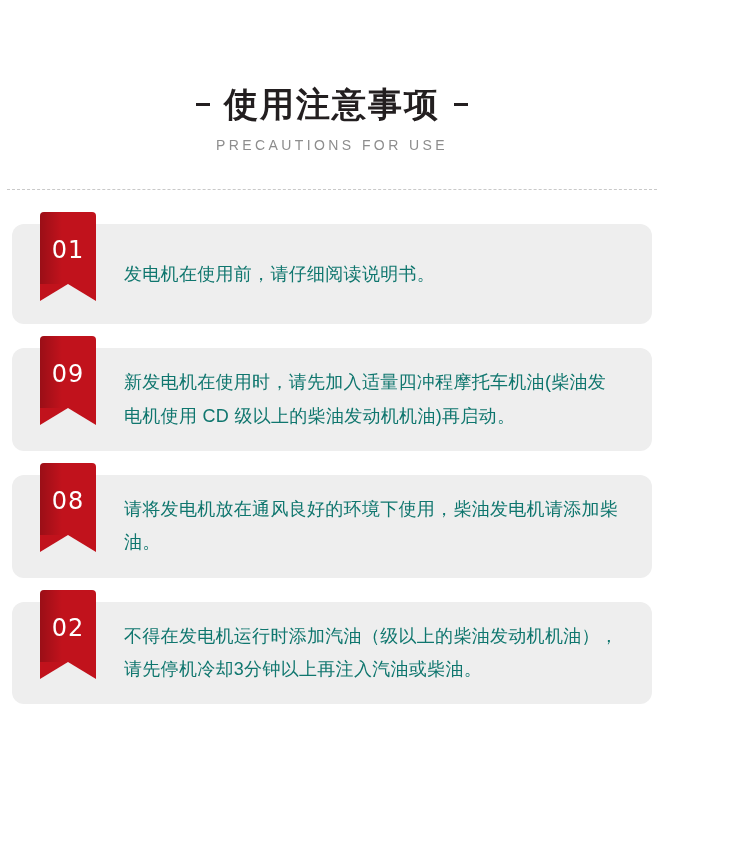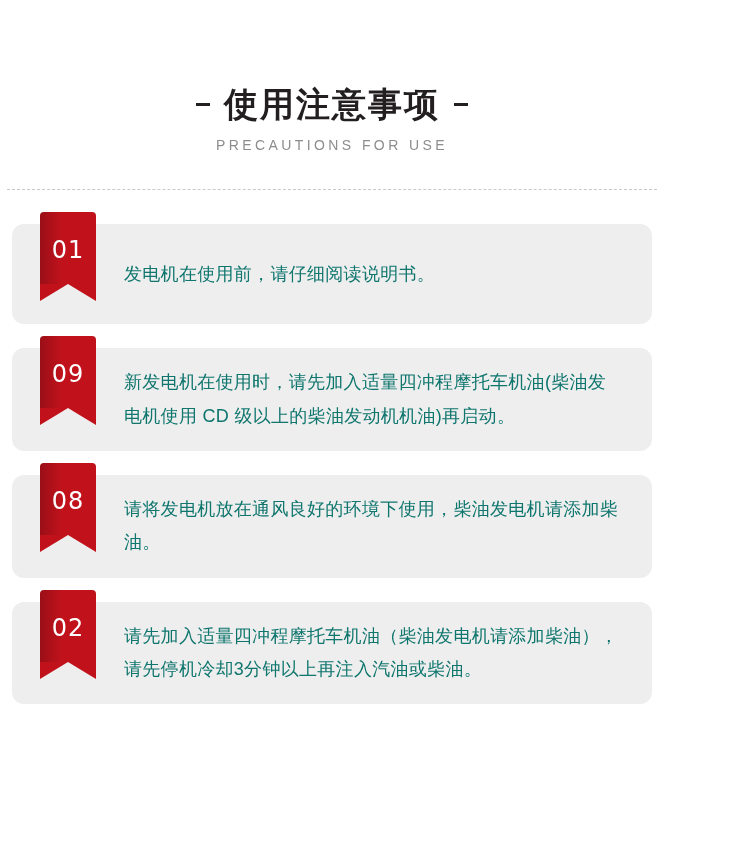--- a/index.html
+++ b/index.html
@@ -169,18 +169,18 @@
         <span class="tag-num">08</span>
       </div>
       <div class="item-text">请将发电机放在通风良好的环境下使用，柴油发电机请添加柴油。</div>
     </div>
 
     <div class="item">
       <div class="tag">
         <span class="fold"></span>
         <span class="tag-num">02</span>
       </div>
-      <div class="item-text">请先加入适量四冲程摩托车机油（柴油发电机请添加柴油），请先停机冷却3分钟以上再注入汽油或柴油。</div>
+      <div class="item-text">不得在发电机运行时添加汽油（级以上的柴油发动机机油），请先停机冷却3分钟以上再注入汽油或柴油。</div>
     </div>
 
   </div>
 
 </div>
 
 </body></html>

